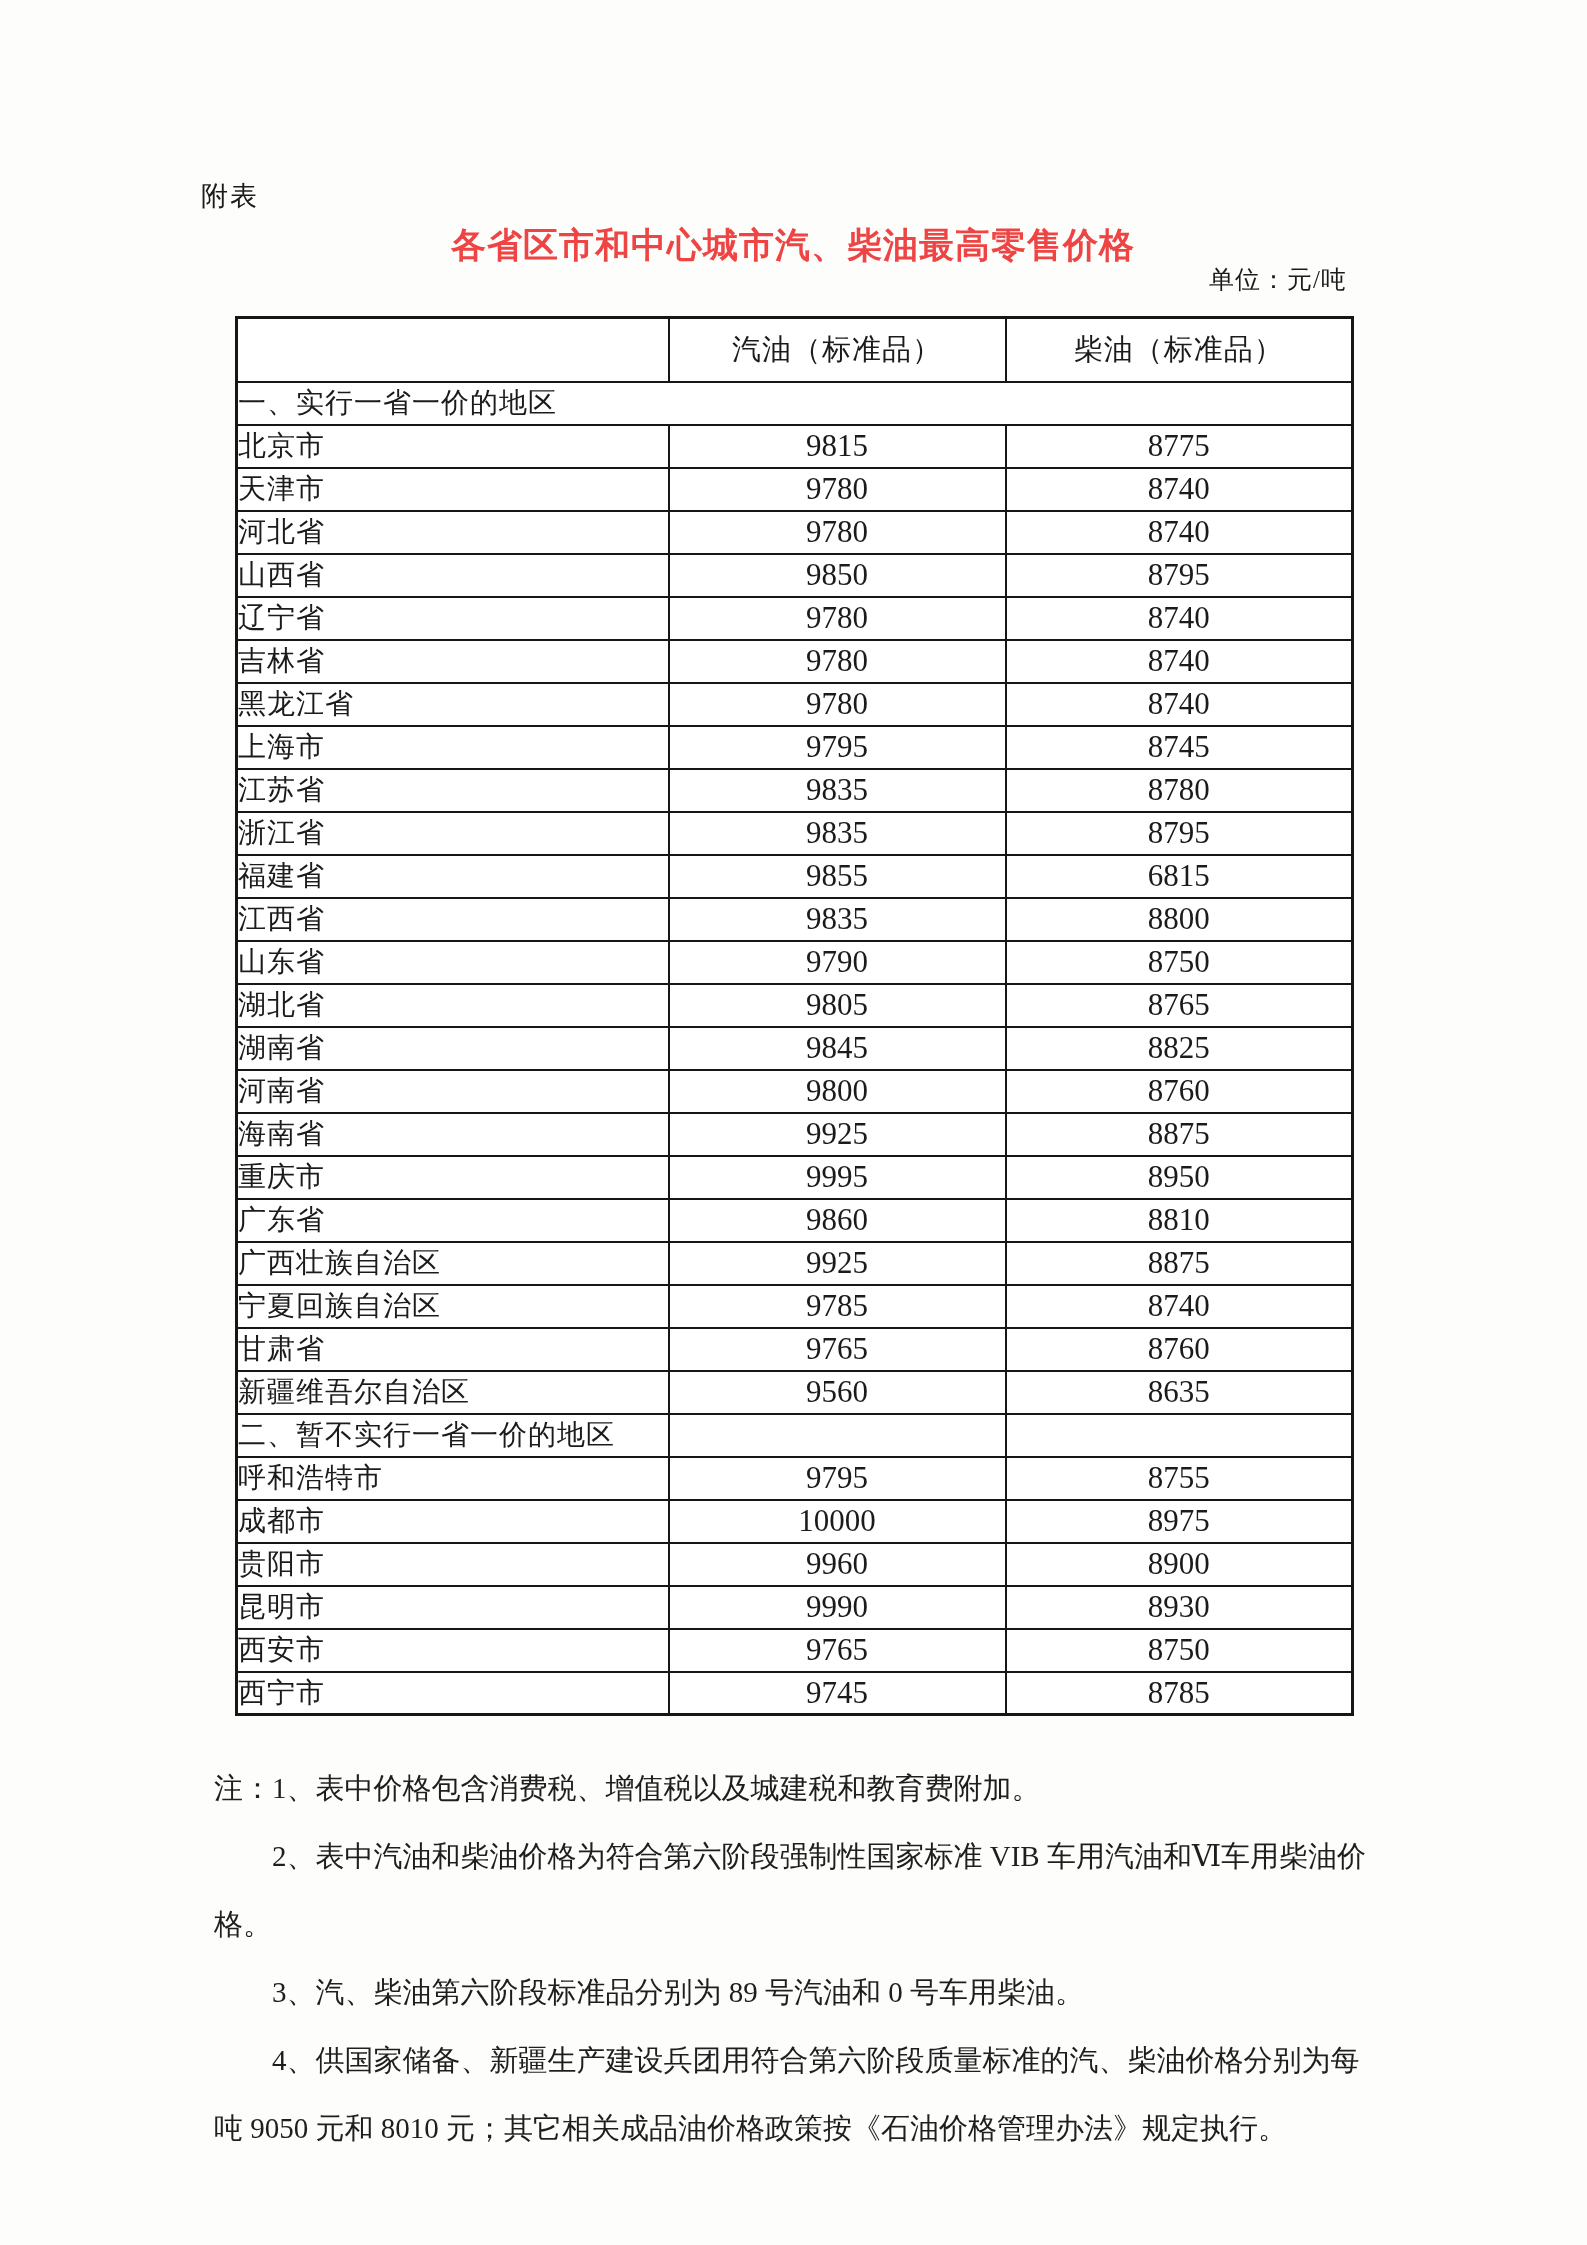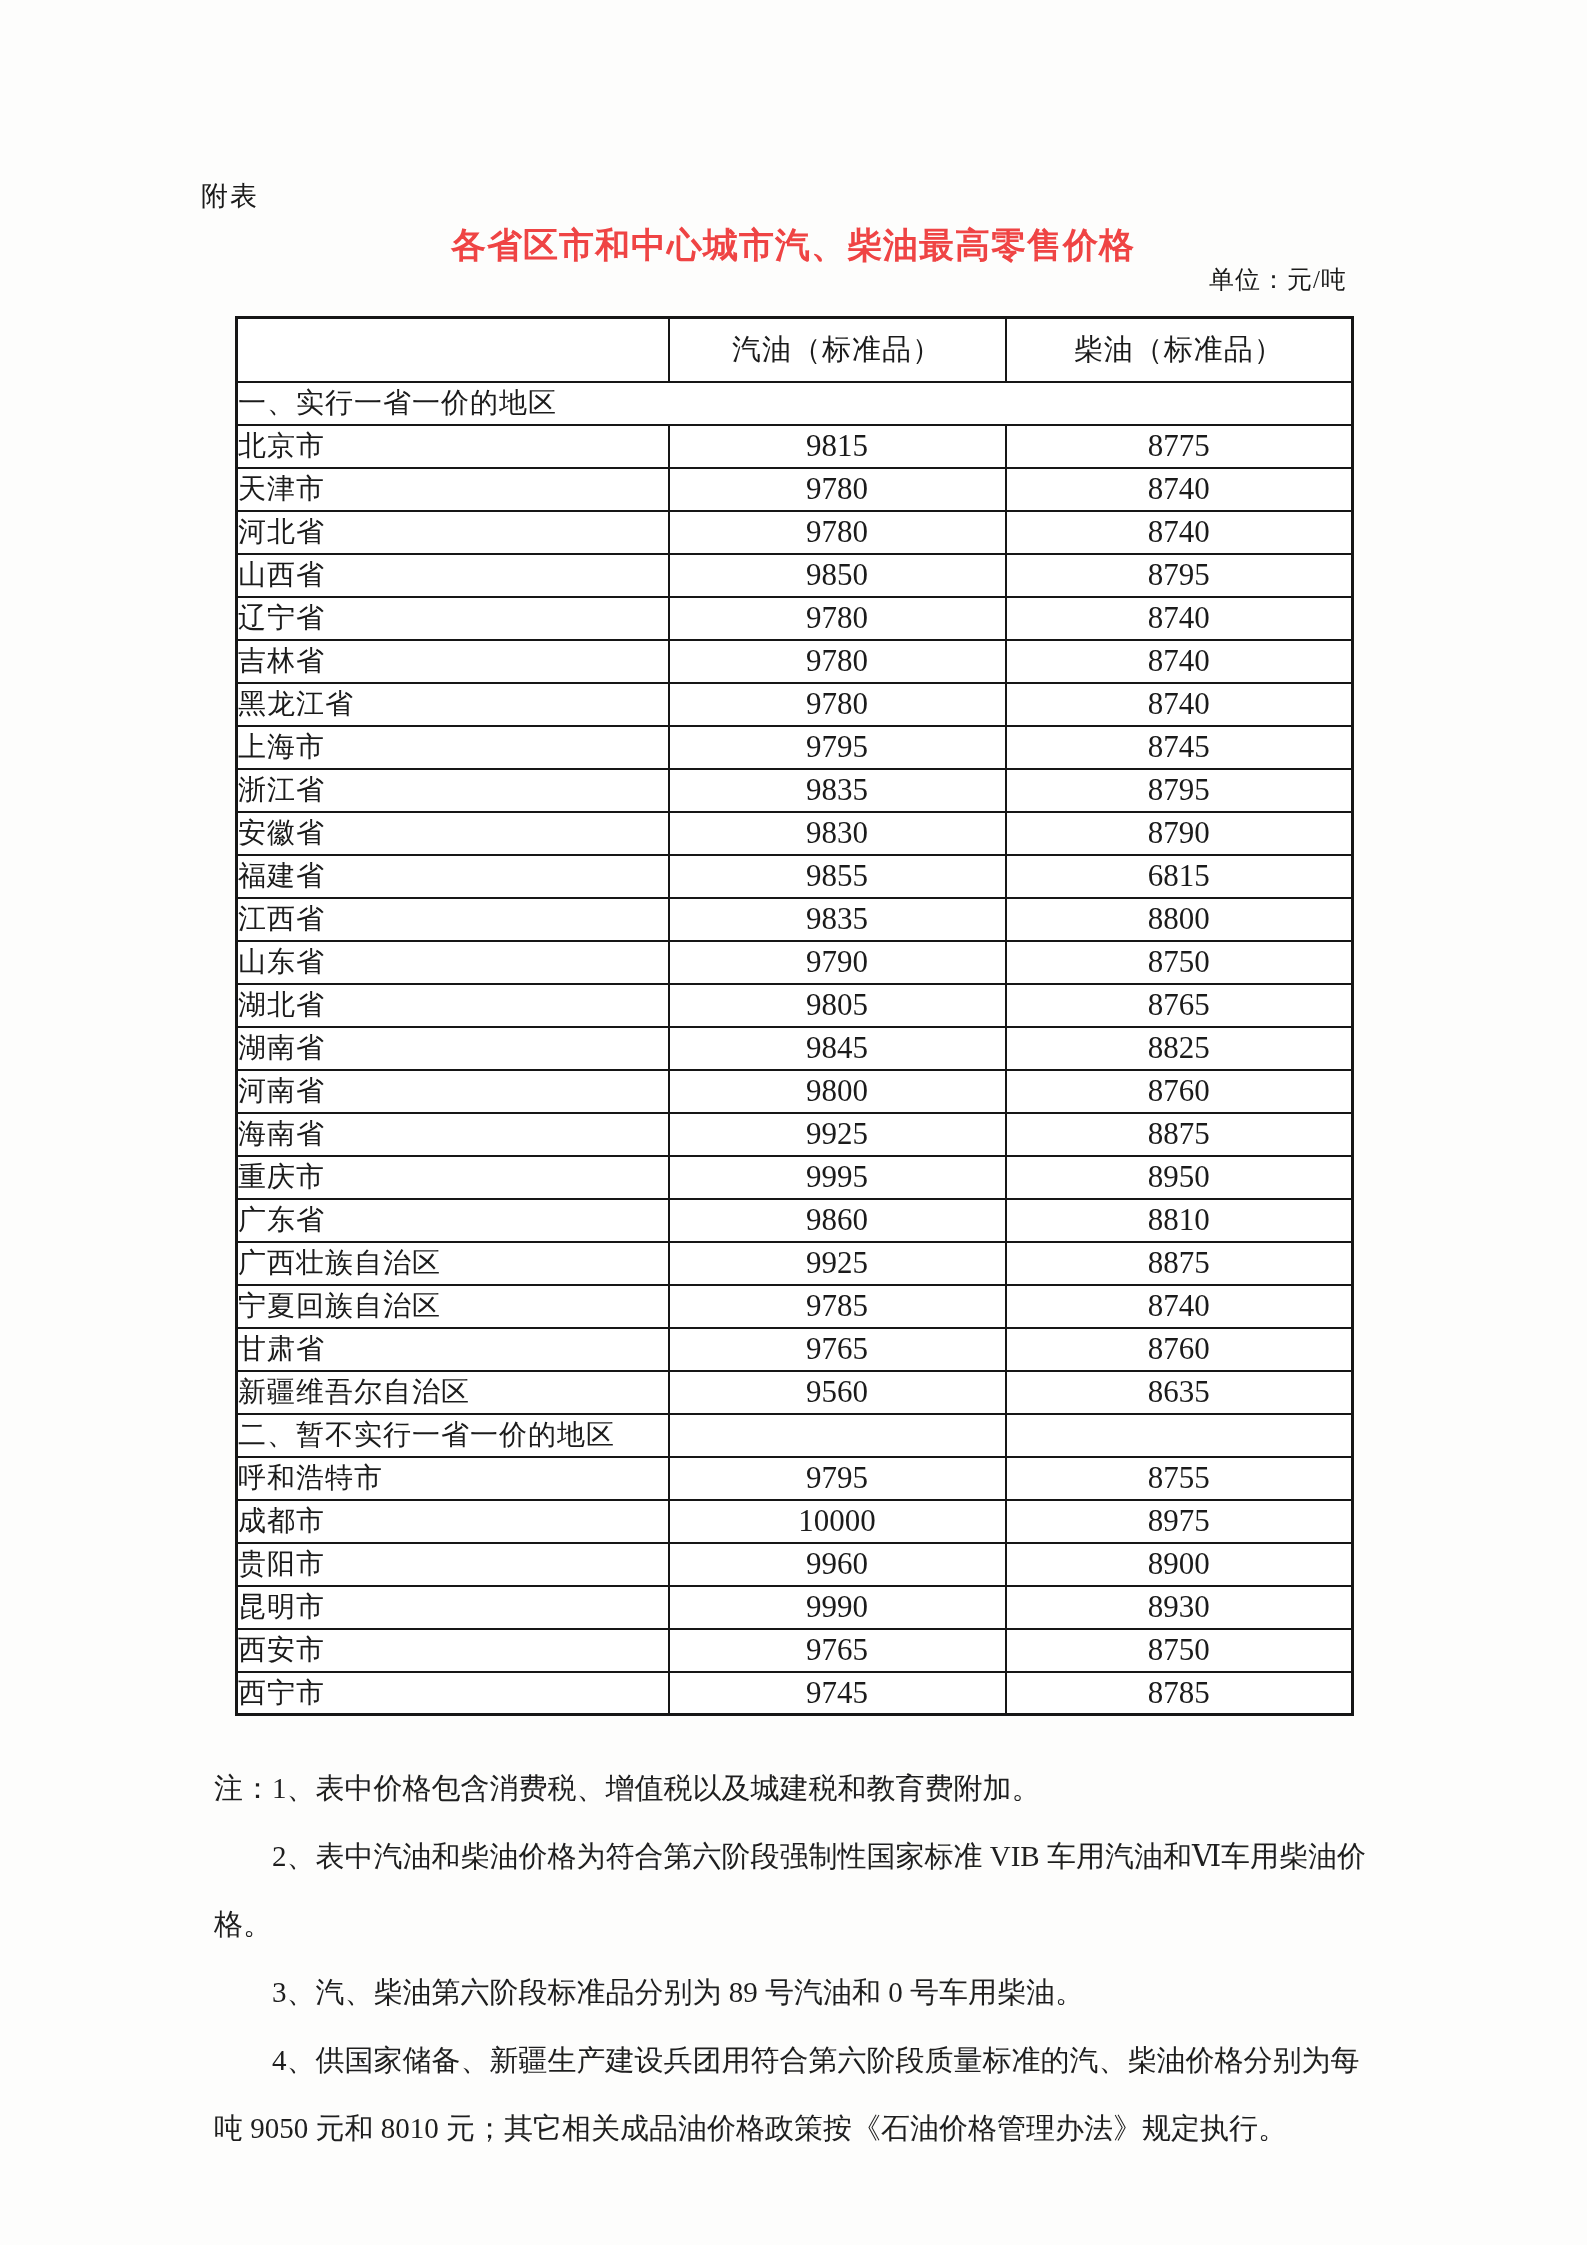--- a/index.html
+++ b/index.html
@@ -117,28 +117,28 @@
           <td class="region-cell">黑龙江省</td>
           <td class="price-cell">9780</td>
           <td class="price-cell">8740</td>
         </tr>
         <tr class="data-row">
           <td class="region-cell">上海市</td>
           <td class="price-cell">9795</td>
           <td class="price-cell">8745</td>
         </tr>
         <tr class="data-row">
+          <td class="region-cell">江苏省</td>
+          <td class="price-cell">9835</td>
+          <td class="price-cell">8780</td>
+        </tr>
+        <tr class="data-row">
           <td class="region-cell">浙江省</td>
           <td class="price-cell">9835</td>
           <td class="price-cell">8795</td>
-        </tr>
-        <tr class="data-row">
-          <td class="region-cell">安徽省</td>
-          <td class="price-cell">9830</td>
-          <td class="price-cell">8790</td>
         </tr>
         <tr class="data-row">
           <td class="region-cell">福建省</td>
           <td class="price-cell">9855</td>
           <td class="price-cell">6815</td>
         </tr>
         <tr class="data-row">
           <td class="region-cell">江西省</td>
           <td class="price-cell">9835</td>
           <td class="price-cell">8800</td>

